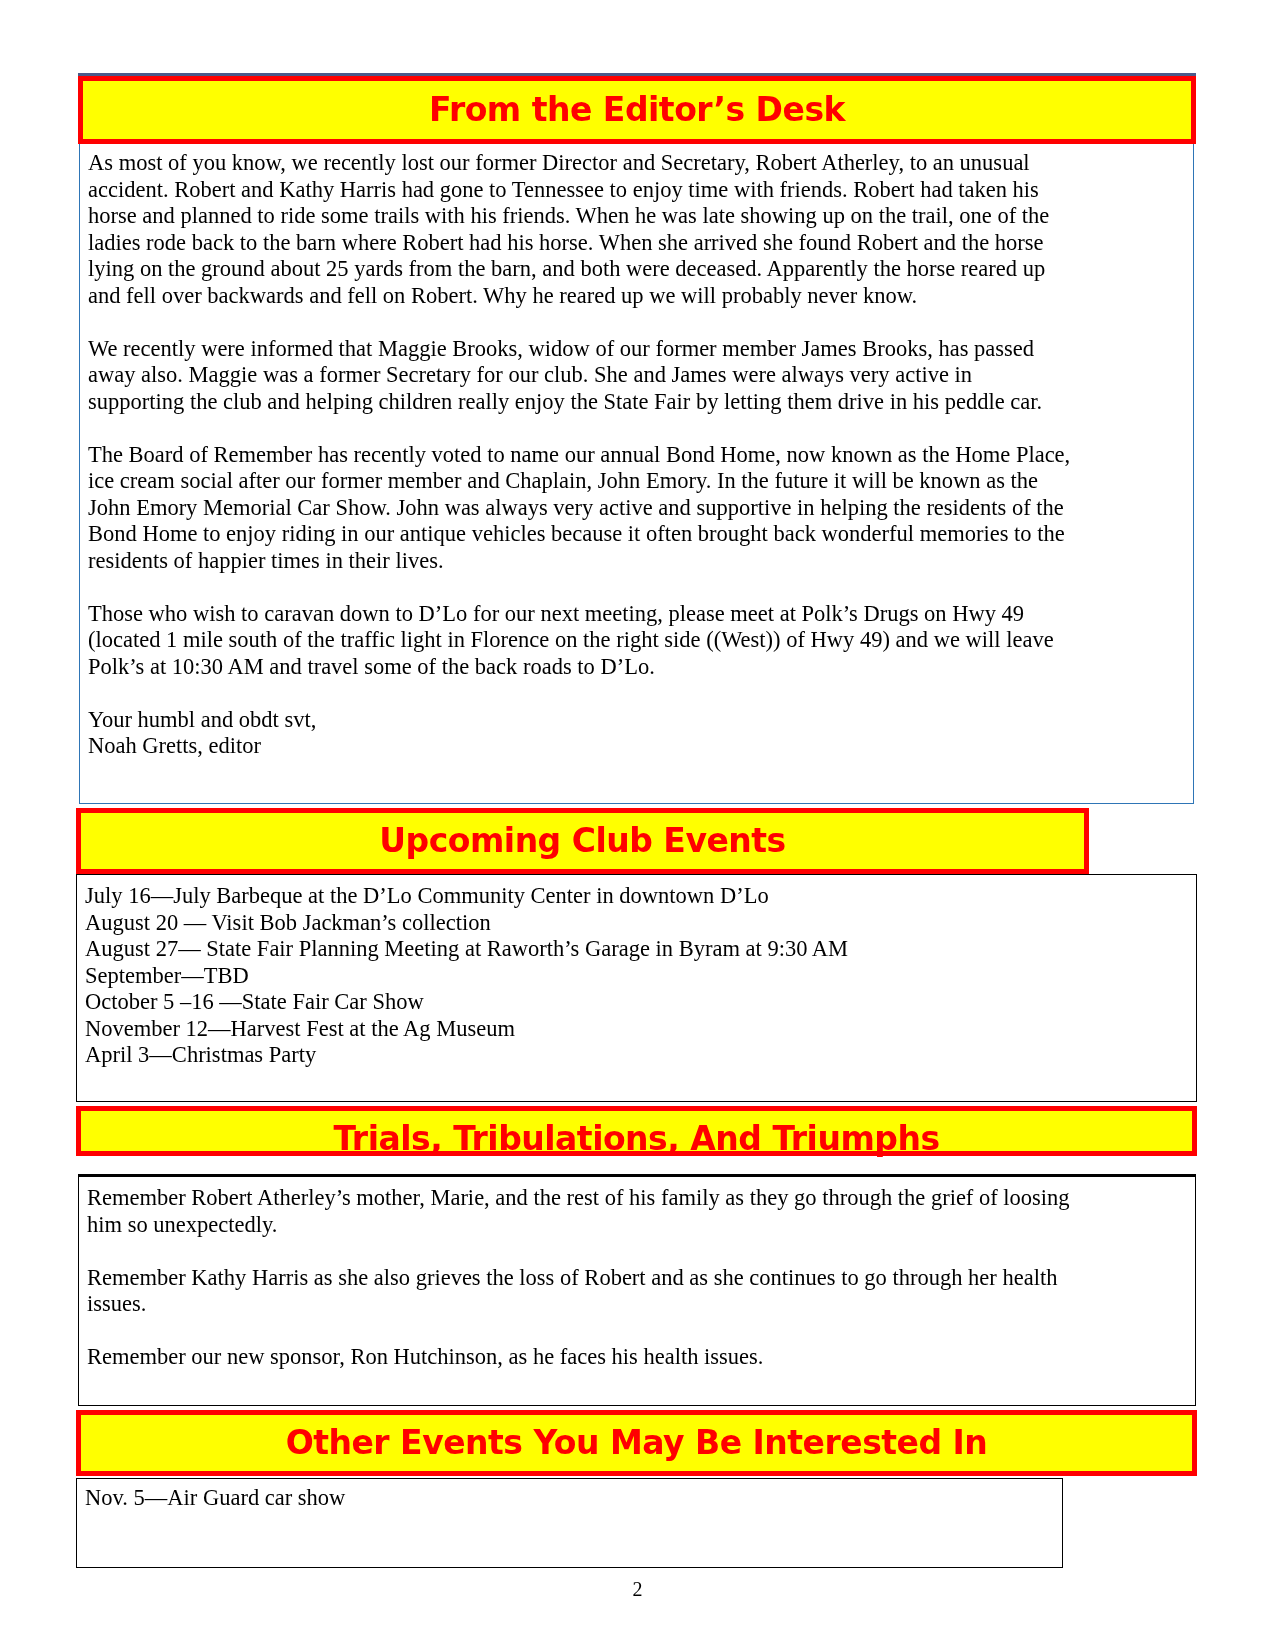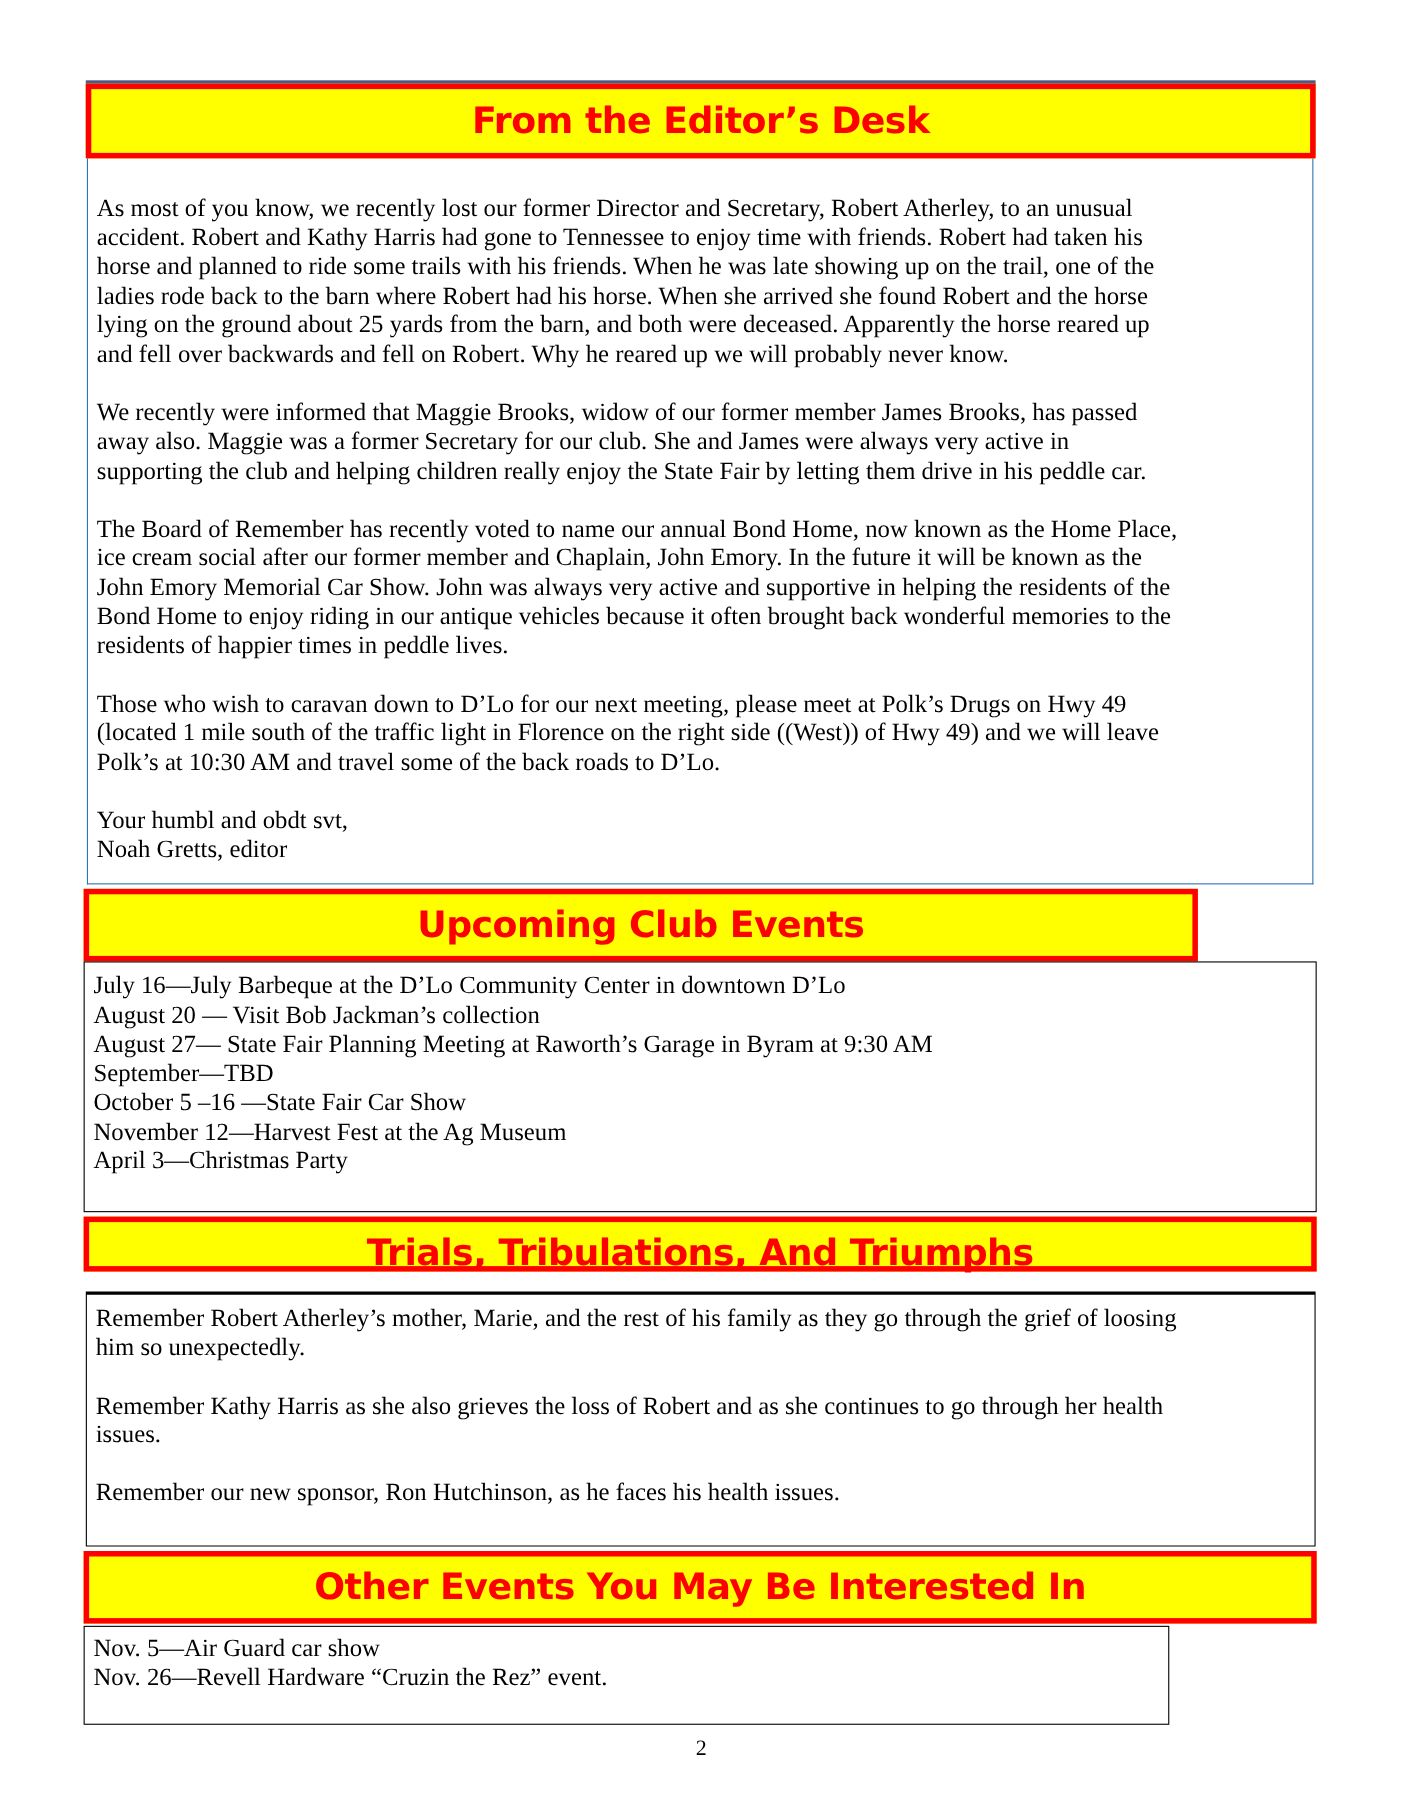--- a/index.html
+++ b/index.html
@@ -17,40 +17,40 @@
     .line { display: block; white-space: nowrap; }
     .sig { margin-left: 598px; }
     #page-num { position: absolute; top: 1578px; left: 0; width: 1275px; text-align: center; font-size: 20px; }
   </style>
 </head>
 <body>
 
 <div class="banner" style="top:76px; height:68px; line-height:58px; border-top-width:5px; box-shadow: 0 -3px 0 #4a5a8a;">
   <span>From the Editor’s Desk</span>
 </div>
-<div class="box" style="top:144px; height:660px; border:1px solid #2e75b6; border-top:none; padding-top:32px; left:79px; width:1115px;">
+<div class="box" style="top:144px; height:660px; border:1px solid #2e75b6; border-top:none; padding-top:6px; left:79px; width:1115px;">
   <p>
     <span class="line">As most of you know, we recently lost our former Director and Secretary, Robert Atherley, to an unusual</span>
     <span class="line">accident.  Robert and Kathy Harris had gone to Tennessee to enjoy time with friends.  Robert had taken his</span>
     <span class="line">horse and planned to ride some trails with his friends.  When he was late showing up on the trail, one of the</span>
     <span class="line">ladies rode back to the barn where Robert had his horse.  When she arrived she found Robert and the horse</span>
     <span class="line">lying on the ground about 25 yards from the barn, and both were deceased.  Apparently the horse reared up</span>
     <span class="line">and fell over backwards and fell on Robert.  Why he reared up we will probably never know.</span>
   </p>
   <p>
     <span class="line">We recently were informed that Maggie Brooks, widow of our former member James Brooks, has passed</span>
     <span class="line">away also.  Maggie was a former Secretary for our club.  She and James were always very active in</span>
     <span class="line">supporting the club and helping children really enjoy the State Fair by letting them drive in his peddle car.</span>
   </p>
   <p>
     <span class="line">The Board of Remember has recently voted to name our annual Bond Home, now known as the Home Place,</span>
     <span class="line">ice cream social after our former member and Chaplain, John Emory.  In the future it will be known as the</span>
     <span class="line">John Emory Memorial Car Show.  John was always very active and supportive in helping the residents of the</span>
     <span class="line">Bond Home to enjoy riding in our antique vehicles because it often brought back wonderful memories to the</span>
-    <span class="line">residents of happier times in peddle lives.</span>
+    <span class="line">residents of happier times in their lives.</span>
   </p>
   <p>
     <span class="line">Those who wish to caravan down to D’Lo for our next meeting, please meet at Polk’s Drugs on Hwy 49</span>
     <span class="line">(located 1 mile south of the traffic light in Florence on the right side ((West)) of Hwy 49) and we will leave</span>
     <span class="line">Polk’s at 10:30 AM and travel some of the back roads to D’Lo.</span>
   </p>
   <p class="sig">
     <span class="line">Your humbl and obdt svt,</span>
     <span class="line">Noah Gretts, editor</span>
   </p>
@@ -84,16 +84,15 @@
   <p>
     <span class="line">Remember our new sponsor, Ron Hutchinson, as he faces his health issues.</span>
   </p>
 </div>
 
 <div class="banner" style="top:1410px; height:66px; line-height:56px; left:76px; width:1121px;">
   <span>Other Events You May Be Interested In</span>
 </div>
 <div class="box" style="top:1478px; height:90px; border:1.5px solid #000; left:76px; width:987px; padding-top:6px;">
   <span class="line">Nov. 5—Air Guard car show</span>
-  <span class="line">Nov. 26—Revell Hardware “Cruzin the Rez” event.</span>
 </div>
 
 <div id="page-num">2</div>
 
 </body></html>

